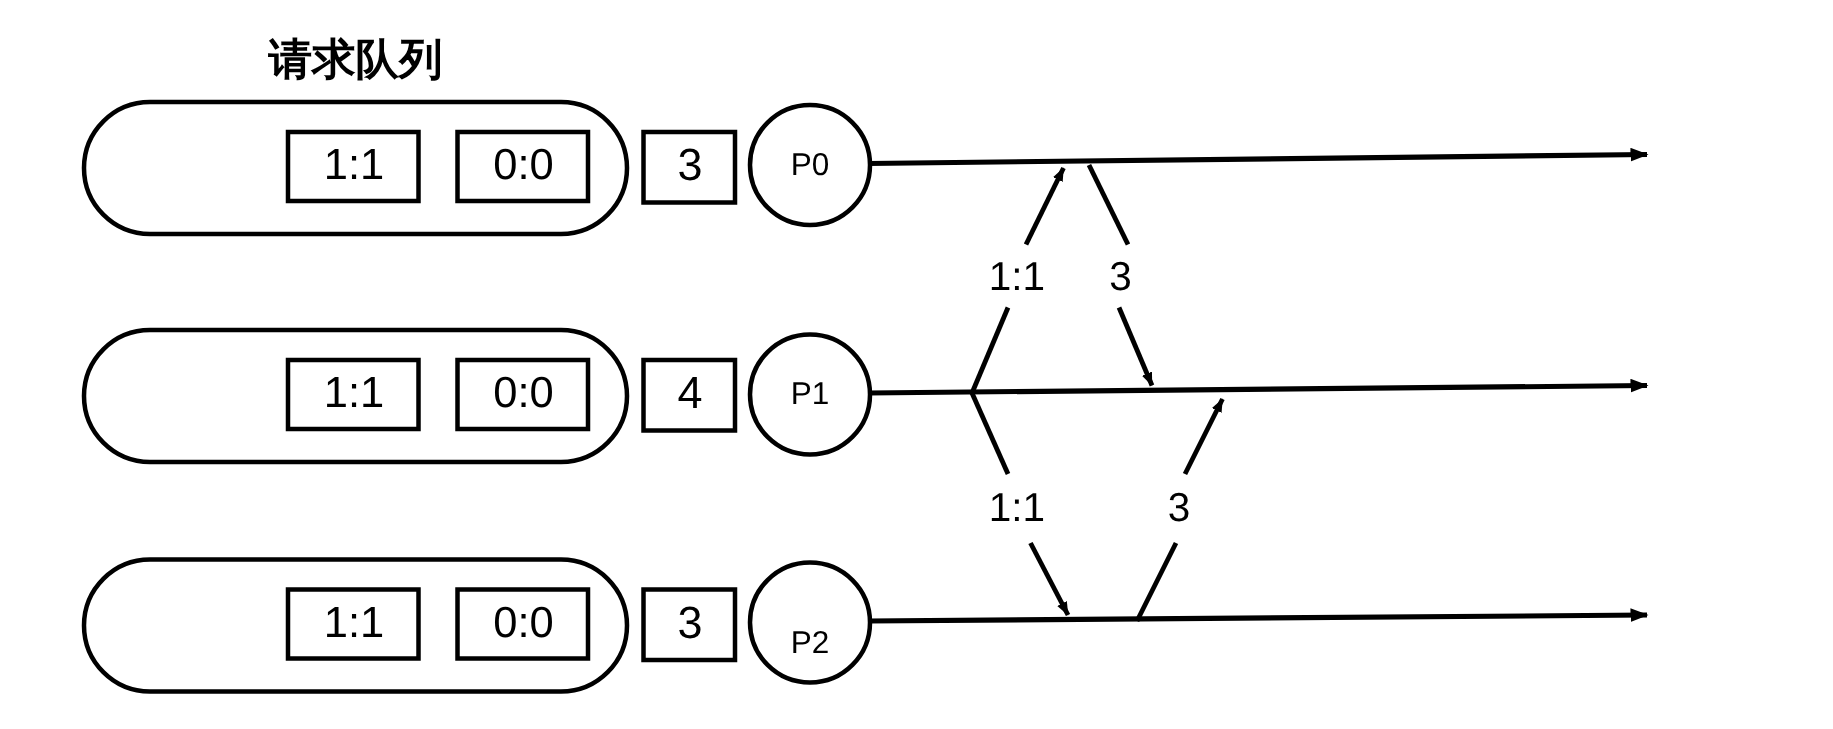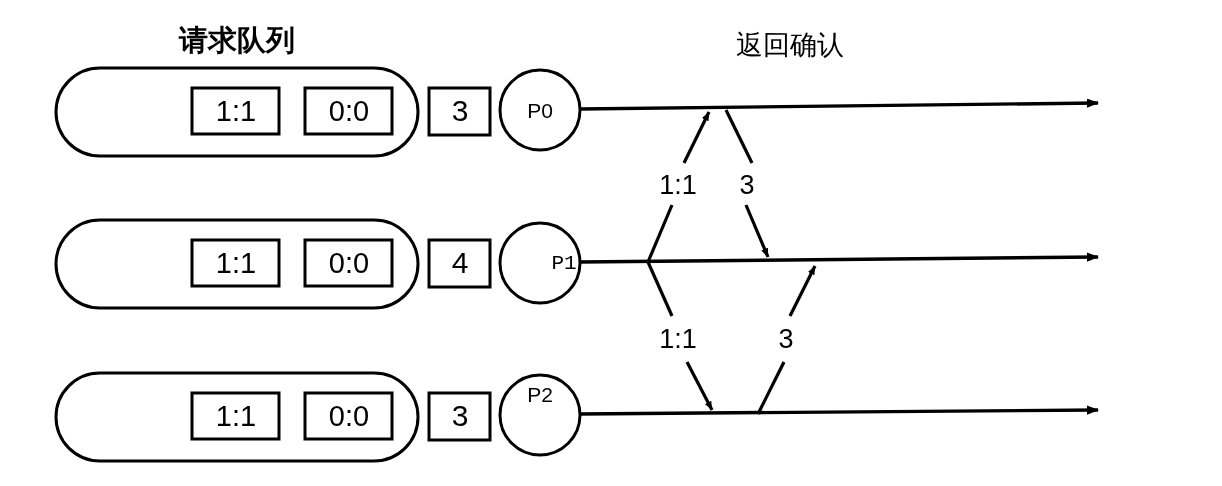--- a/index.html
+++ b/index.html
@@ -117,35 +117,34 @@
     </g>
 
     <g>
       <line x1="758" y1="414" x2="784" y2="362" stroke="#000" stroke-width="3.2"></line>
       <line x1="790" y1="316" x2="815" y2="266" stroke="#000" stroke-width="3.2" marker-end="url(#ah)"></line>
     </g>
   </svg>
 
   <div class="lbl header-label ctr" style="left:237px; top:40px;">请求队列</div>
 
-  <div class="lbl msg-label ctr" style="left:790px; top:45px;">返回确认</div>
 
   <div class="lbl queue-label ctr" style="left:236px; top:111px;">1:1</div>
   <div class="lbl queue-label ctr" style="left:349px; top:111px;">0:0</div>
   <div class="lbl clock-label ctr" style="left:460px; top:111px;">3</div>
   <div class="lbl node-label ctr" style="left:540px; top:110px;">P0</div>
 
   <div class="lbl queue-label ctr" style="left:236px; top:263px;">1:1</div>
   <div class="lbl queue-label ctr" style="left:349px; top:263px;">0:0</div>
   <div class="lbl clock-label ctr" style="left:460px; top:263px;">4</div>
-  <div class="lbl node-label ctr" style="left:564px; top:263px;font-family:Liberation Mono, monospace;">P1</div>
+  <div class="lbl node-label ctr" style="left:540px; top:263px;">P1</div>
 
   <div class="lbl queue-label ctr" style="left:236px; top:416px;">1:1</div>
   <div class="lbl queue-label ctr" style="left:349px; top:416px;">0:0</div>
   <div class="lbl clock-label ctr" style="left:460px; top:416px;">3</div>
-  <div class="lbl node-label ctr" style="left:540px; top:394px;">P2</div>
+  <div class="lbl node-label ctr" style="left:540px; top:429px;">P2</div>
 
   <div class="lbl arrow-label ctr" style="left:678px; top:185px;">1:1</div>
   <div class="lbl arrow-label ctr" style="left:747px; top:185px;">3</div>
   <div class="lbl arrow-label ctr" style="left:678px; top:339px;">1:1</div>
   <div class="lbl arrow-label ctr" style="left:786px; top:339px;">3</div>
 
 </div>
 
 </body></html>

